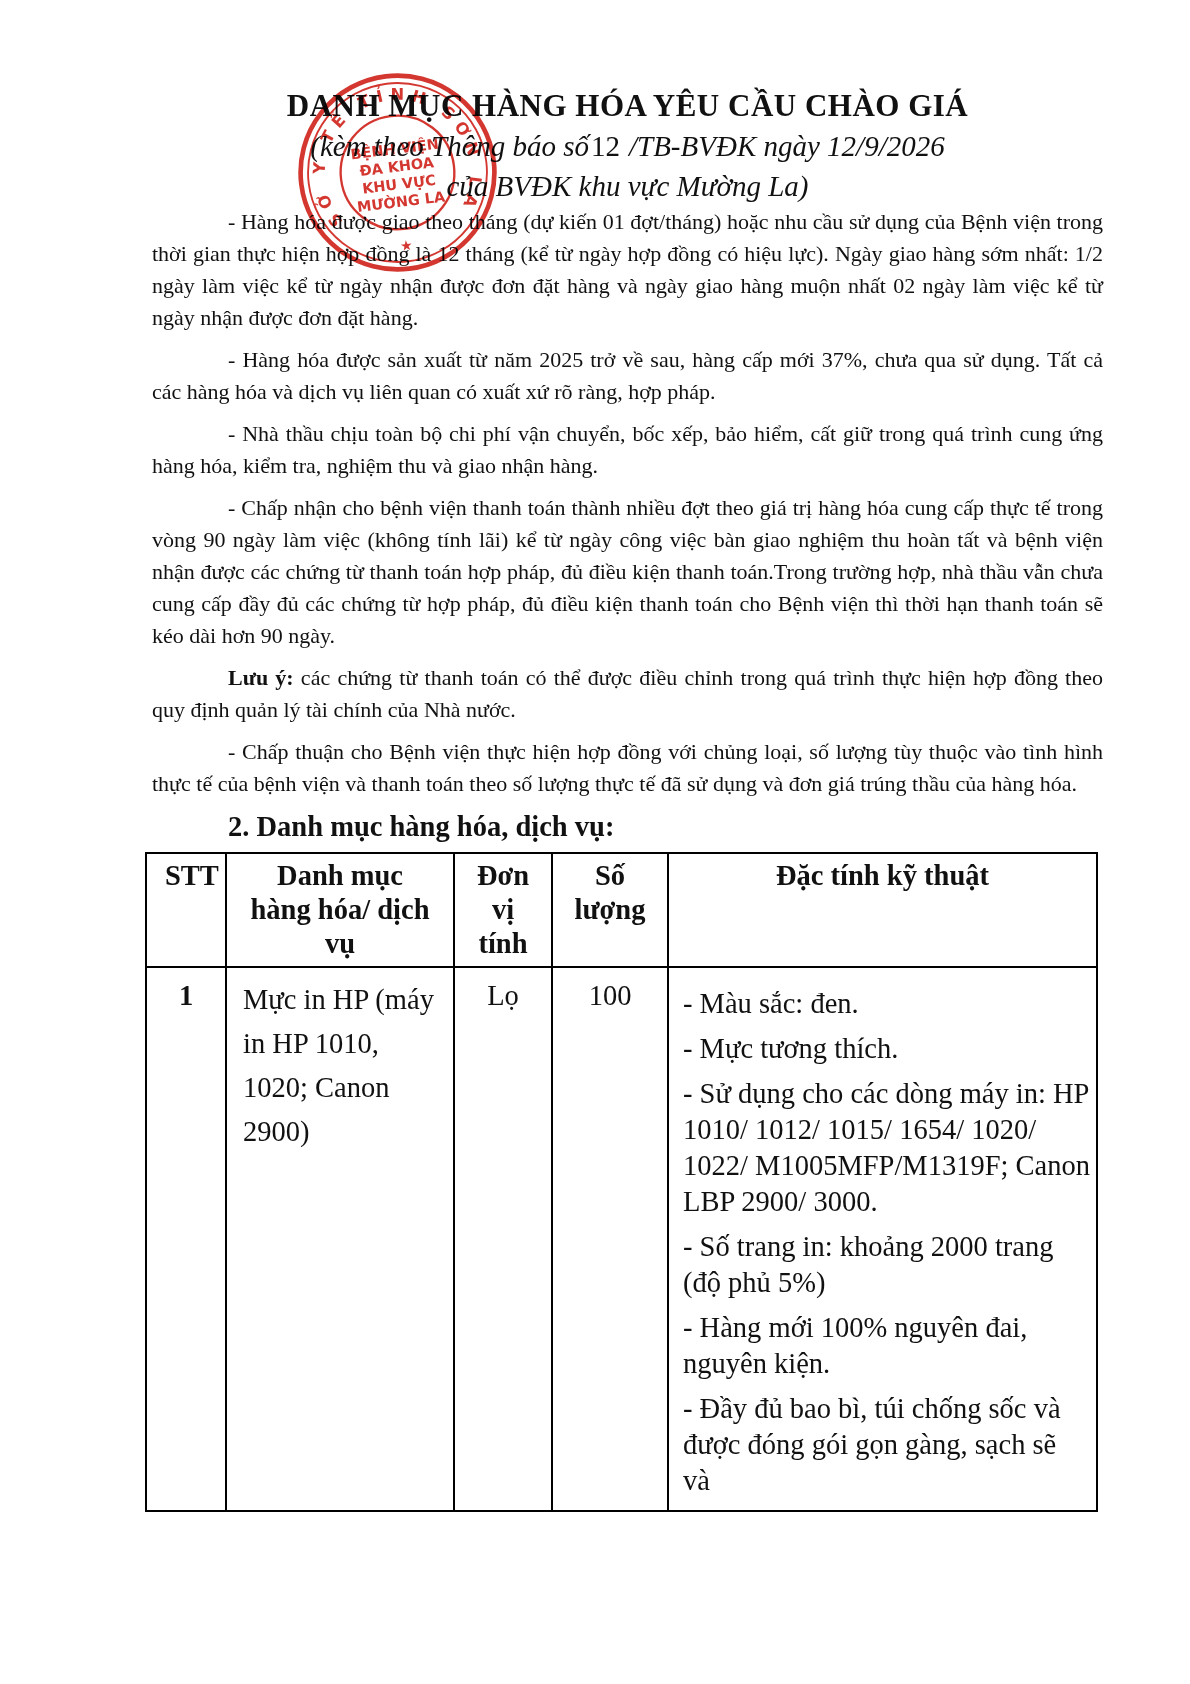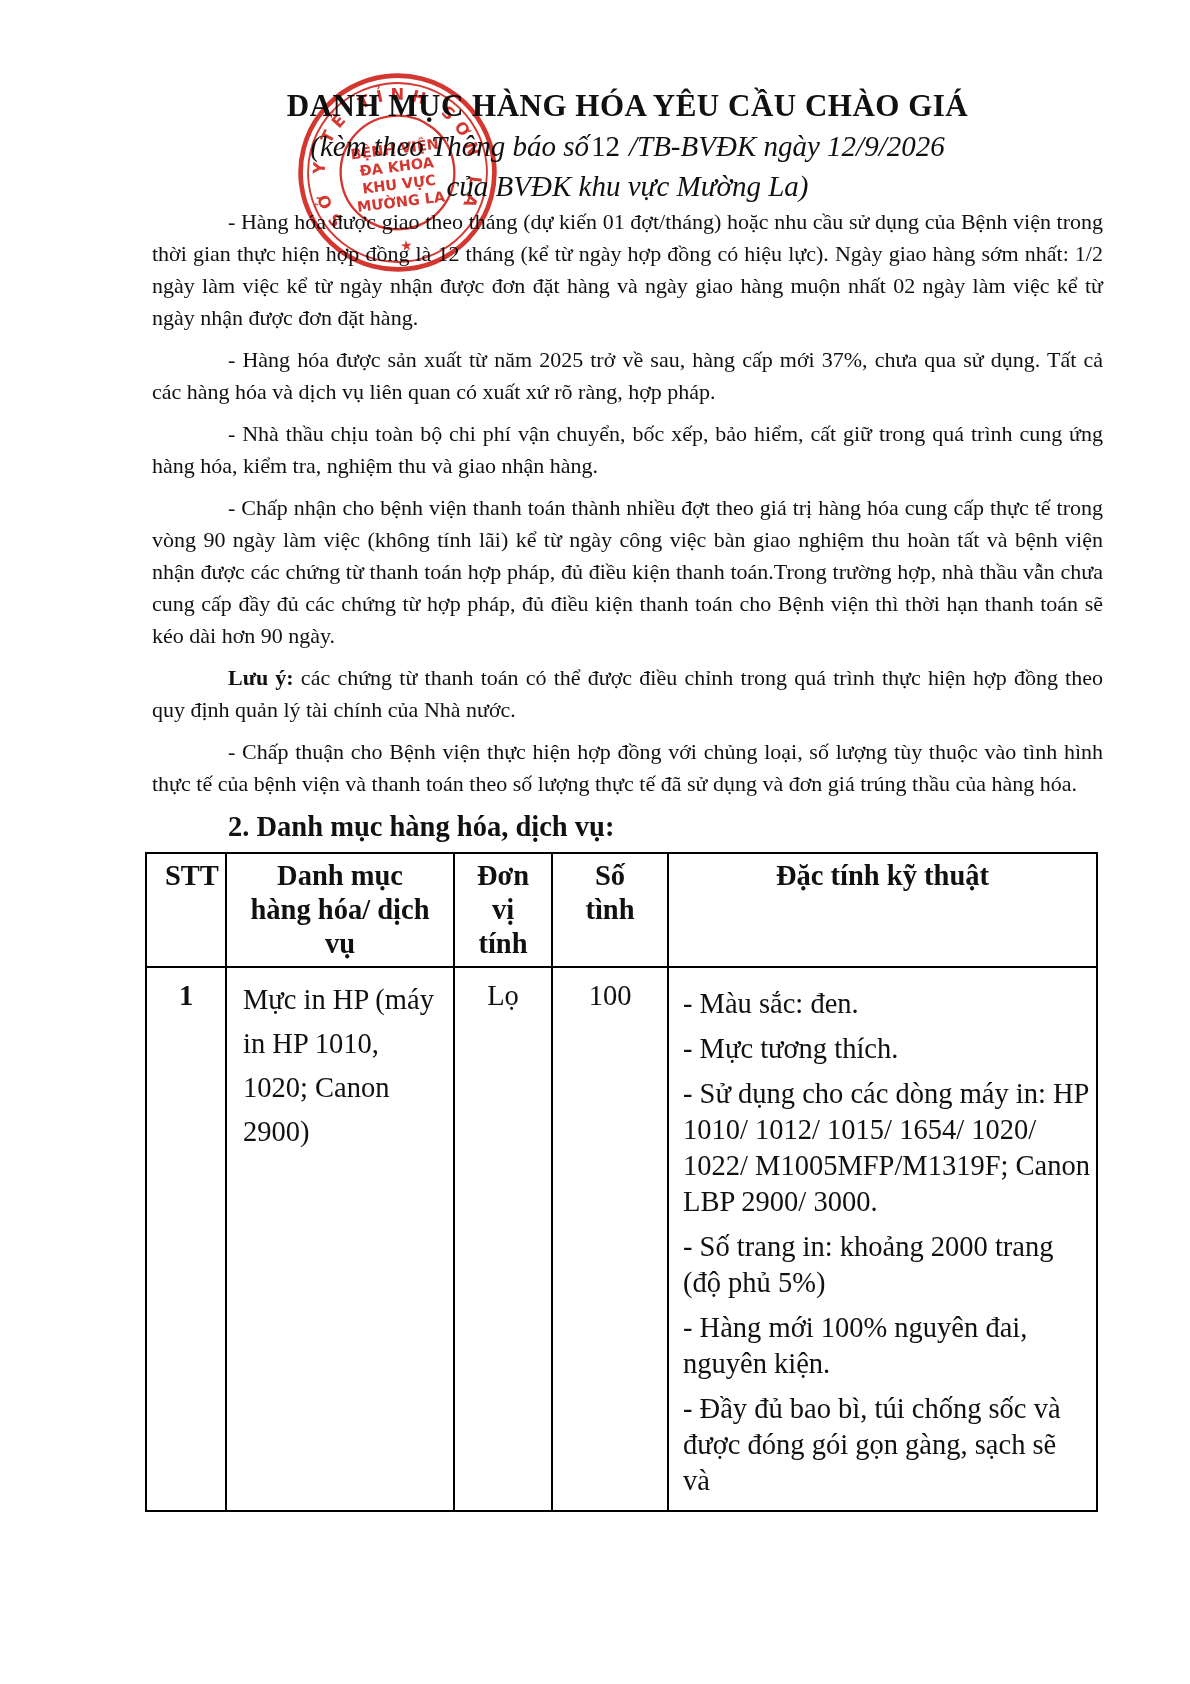--- a/index.html
+++ b/index.html
@@ -94,21 +94,21 @@
         <col style="width:228px">
         <col style="width:98px">
       <col style="width:116px">
         <col style="width:429px">
     </colgroup>
     <thead>
       <tr>
         <th>STT</th>
         <th>Danh mục hàng hóa/ dịch vụ</th>
         <th>Đơn vị tính</th>
-        <th>Số tình</th>
+        <th>Số lượng</th>
         <th>Đặc tính kỹ thuật</th>
       </tr>
     </thead>
     <tbody>
       <tr>
         <td class="c-stt">1</td>
         <td class="c-item">Mực in HP (máy in HP 1010, 1020; Canon 2900)</td>
         <td class="c-unit">Lọ</td>
         <td class="c-qty">100</td>
         <td class="c-specs">

